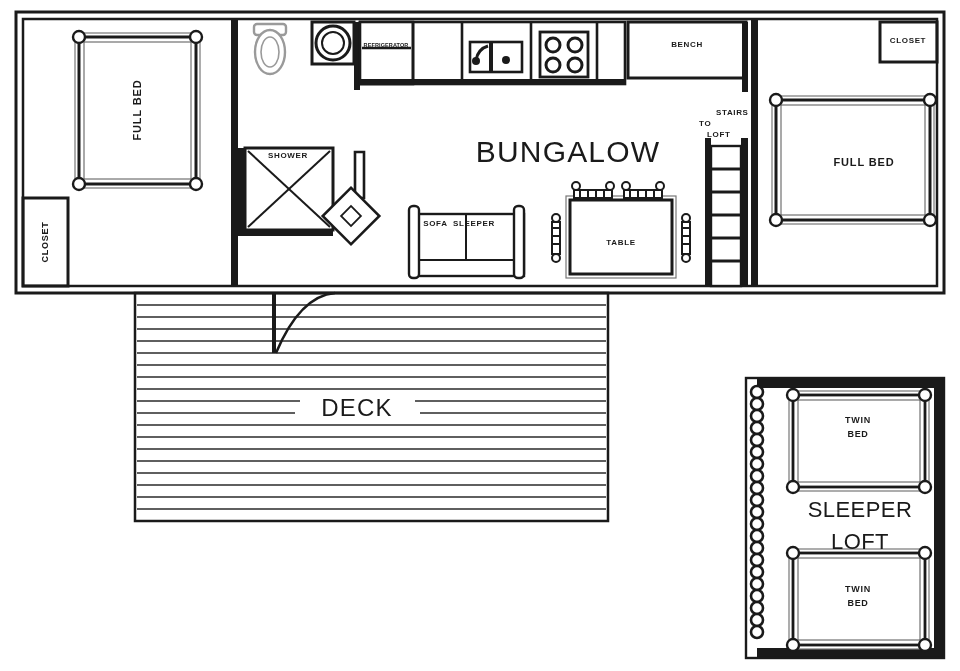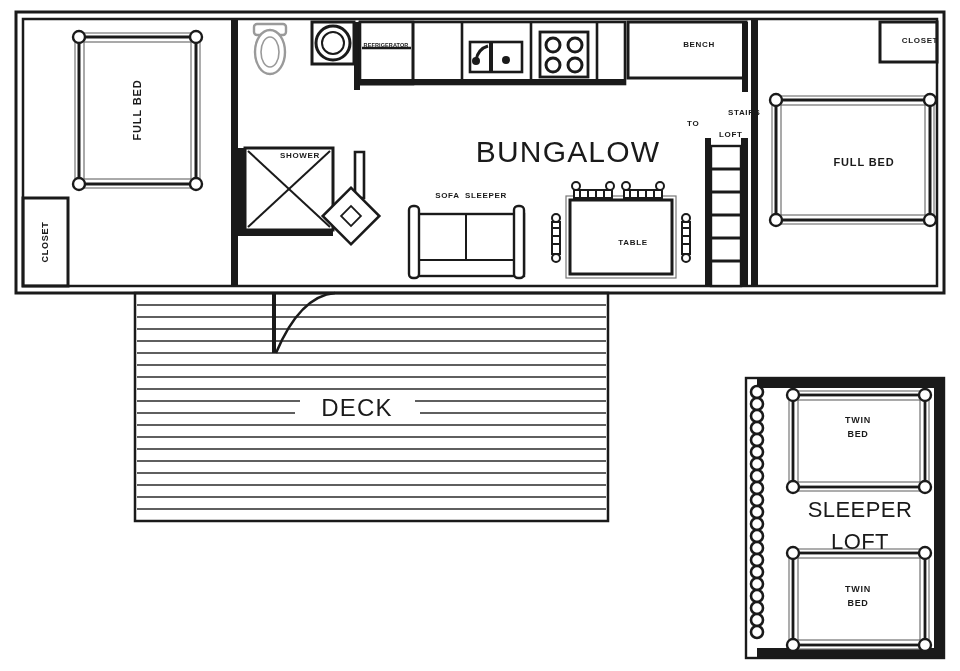--- a/index.html
+++ b/index.html
@@ -29,21 +29,21 @@
     position: absolute;
     color: #1a1a1a;
     font-family: "Liberation Sans", sans-serif;
     font-weight: bold;
     white-space: pre;
     letter-spacing: 0.08em;
     line-height: 1.15;
     text-align: center;
     pointer-events: none;
   }
-  .lbl-tiny { font-size: 8px; margin-left: 12px; }
+  .lbl-tiny { font-size: 8px; }
   .lbl-small { font-size: 9px; }
   .lbl-med { font-size: 11px; }
   .lbl-big {
     font-size: 30px;
     font-weight: normal;
     letter-spacing: 0.04em;
     text-align: right;
   }
   .lbl-loft {
     font-size: 22px;
@@ -334,24 +334,24 @@
 
   <div class="lbl lbl-tiny ctr" style="left:687px; top:45px;">BENCH</div>
 
   <div class="lbl lbl-tiny ctr" style="left:908px; top:41px;">CLOSET</div>
 
   <div class="lbl lbl-med ctr" style="left:864px; top:162px;">FULL BED</div>
 
   <div class="lbl lbl-big ctr" style="left:568px; top:152px;">BUNGALOW</div>
 
   <div class="lbl lbl-tiny" style="left:707px; top:108px; text-align:center;padding-left:9px;">STAIRS</div>
-  <div class="lbl lbl-tiny" style="left:675px; top:119px; text-align:left;">TO</div>
+  <div class="lbl lbl-tiny" style="left:699px; top:119px; text-align:left;">TO</div>
   <div class="lbl lbl-tiny" style="left:707px; top:130px; text-align:left;">LOFT</div>
 
-  <div class="lbl lbl-tiny ctr" style="left:459px; top:196px;">SOFA  SLEEPER</div>
+  <div class="lbl lbl-tiny ctr" style="left:459px; top:224px;">SOFA  SLEEPER</div>
 
   <div class="lbl lbl-tiny ctr" style="left:621px; top:243px;">TABLE</div>
 
   <div class="lbl lbl-deck ctr" style="left:357px; top:408px;">DECK</div>
 
   <div class="lbl lbl-small ctr" style="left:858px; top:420px;">TWIN</div>
   <div class="lbl lbl-small ctr" style="left:858px; top:434px;">BED</div>
 
   <div class="lbl lbl-loft ctr" style="left:860px; top:510px;">SLEEPER</div>
   <div class="lbl lbl-loft ctr" style="left:860px; top:542px;">LOFT</div>

